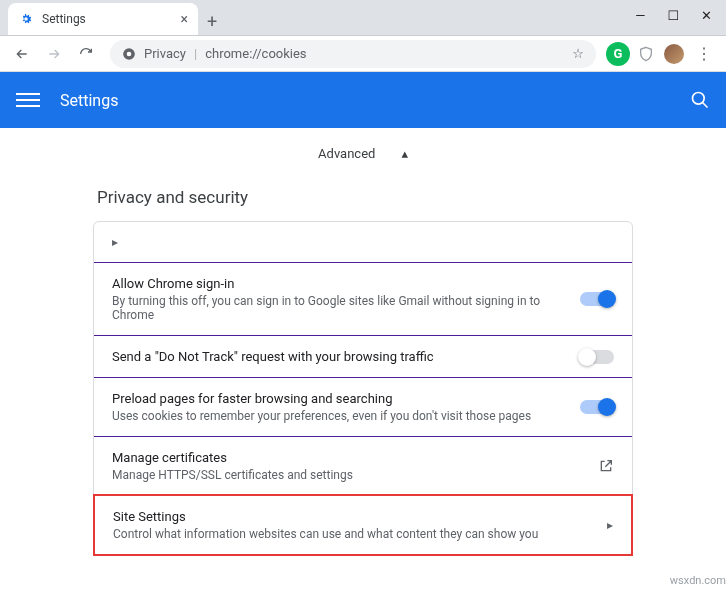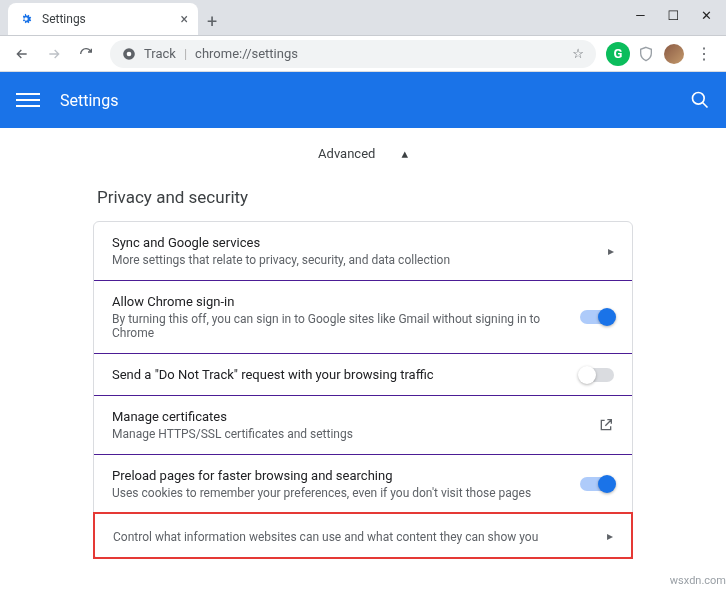--- a/index.html
+++ b/index.html
@@ -83,23 +83,23 @@
         <path d="M4 12a8 8 0 018-8 8 8 0 017 4M20 4v5h-5"></path>
       </svg>
     </div>
   <div class="omnibox">
     <span>
         <svg width="14" height="14" viewBox="0 0 24 24">
           <circle cx="12" cy="12" r="10" fill="#5f6368"></circle>
           <circle cx="12" cy="12" r="4" fill="#fff"></circle>
         </svg>
       </span>
-    <span>Track</span>
+    <span>Privacy</span>
     <span class="sep">|</span>
-    <span>chrome://settings</span>
+    <span>chrome://cookies</span>
     <span class="star">☆</span>
   </div>
   <div class="ext" style="background:#0bbd5c;color:#fff;font-weight:bold">G</div>
   <div class="ext" style="color:#9aa0a6">
       <svg width="16" height="16" viewBox="0 0 24 24" fill="none" stroke="#9aa0a6" stroke-width="2">
         <path d="M12 2l8 3v6c0 5-3.5 9-8 11-4.5-2-8-6-8-11V5l8-3z"></path>
       </svg>
     </div>
   <div class="ext">
       <div style="width:20px;height:20px;border-radius:50%;background:linear-gradient(135deg,#8a5a44,#c49a6c)"></div>
@@ -126,24 +126,20 @@
   <div class="advanced">
     <span>Advanced</span>
     <span>▴</span>
   </div>
 
   <div class="section">
     <div class="section-title">Privacy and security</div>
     <div class="card">
 
       <div class="row">
-        <div class="row-text">
-          <div class="row-title">Sync and Google services</div>
-          <div class="row-sub">More settings that relate to privacy, security, and data collection</div>
-        </div>
         <span class="chev">▸</span>
       </div>
 
       <div class="row">
         <div class="row-text">
           <div class="row-title">Allow Chrome sign-in</div>
           <div class="row-sub">By turning this off, you can sign in to Google sites like Gmail without signing in to Chrome</div>
         </div>
         <div class="toggle on">
             <div class="knob"></div>
@@ -155,42 +151,43 @@
           <div class="row-title">Send a "Do Not Track" request with your browsing traffic</div>
         </div>
         <div class="toggle off">
             <div class="knob"></div>
           </div>
       </div>
 
 
       <div class="row">
         <div class="row-text">
+          <div class="row-title">Preload pages for faster browsing and searching</div>
+          <div class="row-sub">Uses cookies to remember your preferences, even if you don't visit those pages</div>
+        </div>
+        <div class="toggle on">
+            <div class="knob"></div>
+          </div>
+      </div>
+
+      <div class="row">
+        <div class="row-text">
           <div class="row-title">Manage certificates</div>
           <div class="row-sub">Manage HTTPS/SSL certificates and settings</div>
         </div>
         <span class="launch">
             <svg width="16" height="16" viewBox="0 0 24 24" fill="none" stroke="#5f6368" stroke-width="2">
               <path d="M14 4h6v6M20 4l-9 9M19 14v5H5V5h5"></path>
             </svg>
           </span>
       </div>
 
-      <div class="row">
-        <div class="row-text">
-          <div class="row-title">Preload pages for faster browsing and searching</div>
-          <div class="row-sub">Uses cookies to remember your preferences, even if you don't visit those pages</div>
-        </div>
-        <div class="toggle on">
-            <div class="knob"></div>
-          </div>
-      </div>
-
       <div class="row highlight">
         <div class="row-text">
+          <div class="row-title">Site Settings</div>
           <div class="row-sub">Control what information websites can use and what content they can show you</div>
         </div>
         <span class="chev">▸</span>
       </div>
 
     </div>
   </div>
 </div>
 
 <div class="watermark">wsxdn.com</div>

